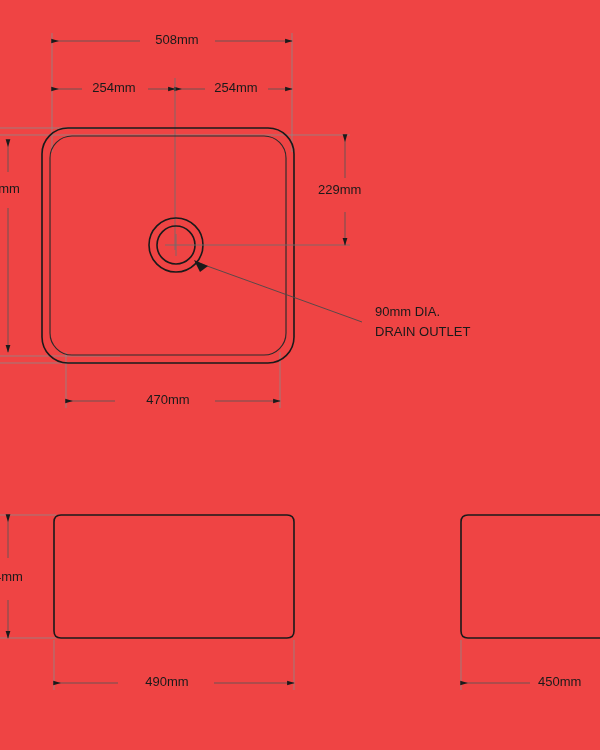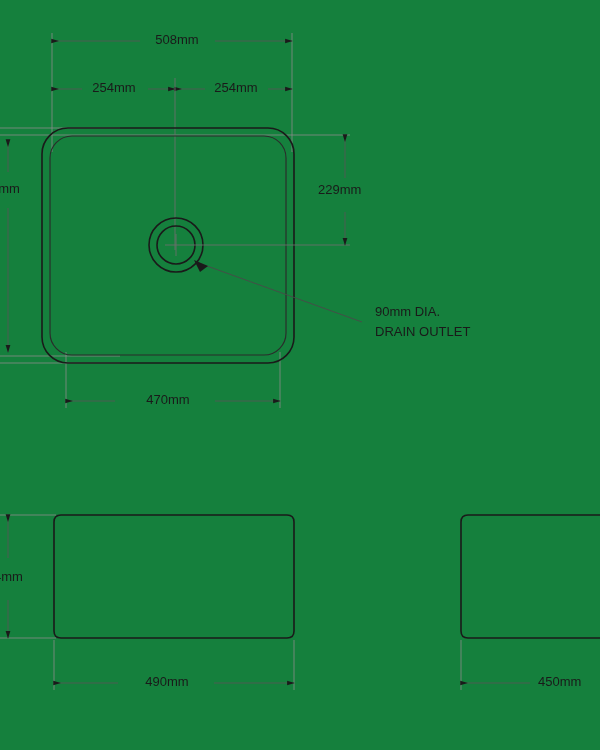--- a/index.html
+++ b/index.html
@@ -11,21 +11,21 @@
   body {
     width: 600px;
     height: 750px;
     overflow: hidden;
     font-family: "Liberation Sans", sans-serif;
   }
   #drawing-root {
     position: relative;
     width: 600px;
     height: 750px;
-    background: #15803d;
+    background: #ef4444;
   }
   svg#drawing-svg {
     display: block;
     width: 600px;
     height: 750px;
   }
   .dim-text {
     font-family: "Liberation Sans", sans-serif;
     font-size: 13px;
     fill: #1a1a1a;

